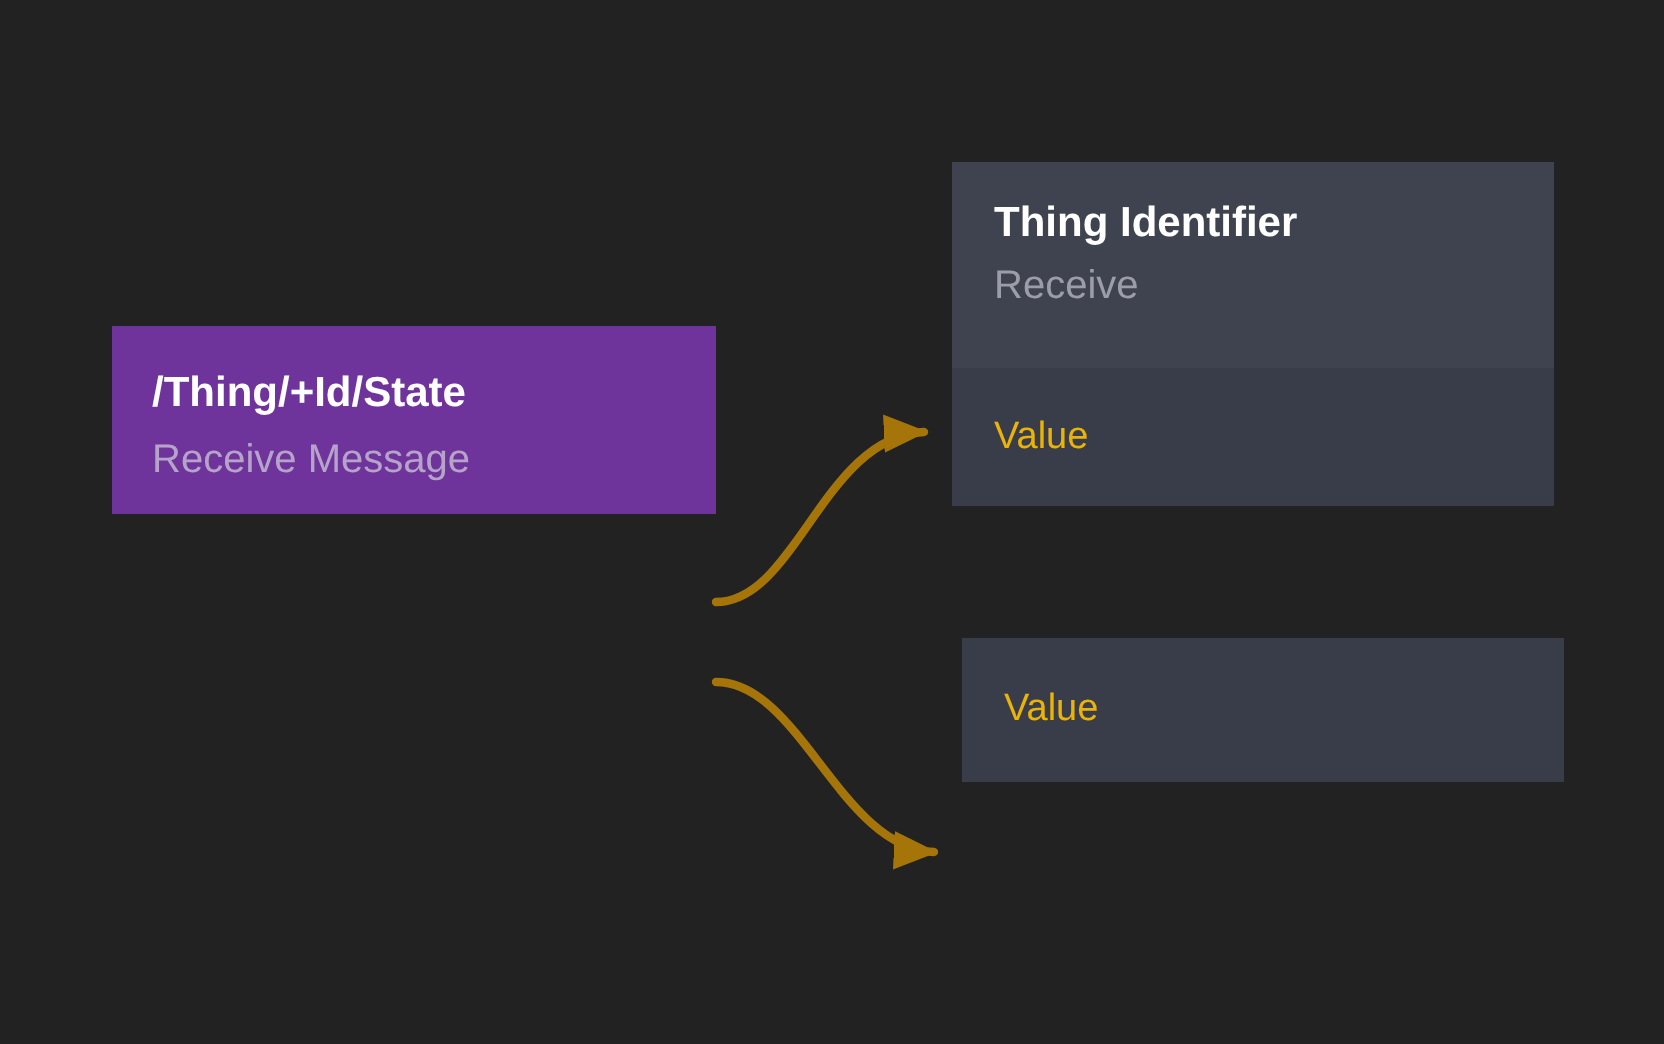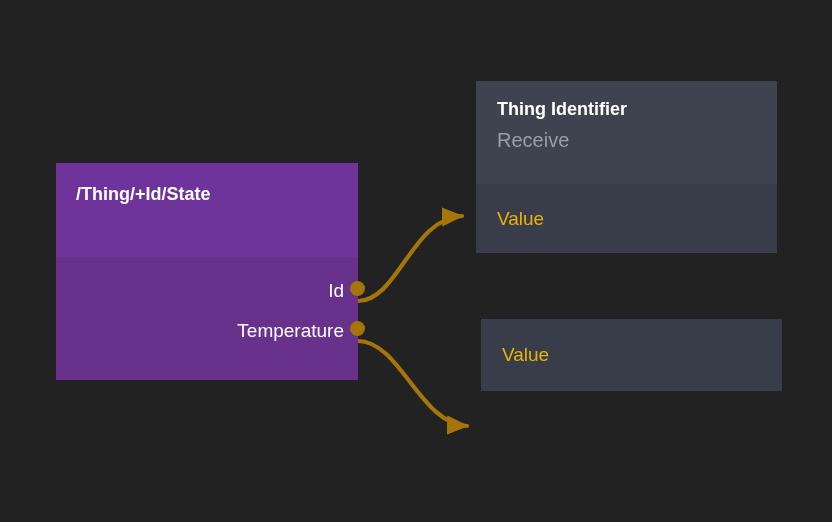--- a/index.html
+++ b/index.html
@@ -42,21 +42,21 @@
   .node-header {
     box-sizing: border-box;
     width: 100%;
   }
   .node-body {
     box-sizing: border-box;
     width: 100%;
     position: relative;
   }
   .node-title {
-    font-size: 18px;
+    font-size: 21px;
     font-weight: bold;
     color: #ffffff;
     line-height: 1.1;
     white-space: nowrap;
   }
   .node-subtitle {
     font-size: 20px;
     font-weight: normal;
     line-height: 1.1;
     white-space: nowrap;
@@ -176,30 +176,21 @@
     </g>
 
     <g>
       <path d="M 358 341 C 400 341, 420 424, 467 426" fill="none" stroke="#a5750a" stroke-width="4.2" stroke-linecap="round" marker-end="url(#arrow)"></path>
     </g>
   </svg>
 
   <div class="node node-purple">
     <div class="node-header">
       <div class="node-title">/Thing/+Id/State</div>
-    </div>
-    <div class="node-body">
-      <div class="port-out" style="top:24px; right:0; width:100%;">
-        <span class="port-label">Id</span>
-        <span class="port-dot" style="top:0;"></span>
-      </div>
-      <div class="port-out" style="top:64px; right:0; width:100%;">
-        <span class="port-label">Temperature</span>
-        <span class="port-dot" style="top:0;"></span>
-      </div>
+      <div class="node-subtitle">Receive Message</div>
     </div>
   </div>
 
   <div class="node node-grey node-thing">
     <div class="node-header">
       <div class="node-title">Thing Identifier</div>
       <div class="node-subtitle">Receive</div>
     </div>
     <div class="node-body">
       <div class="port-in" style="top:25px; left:0; width:100%;">

